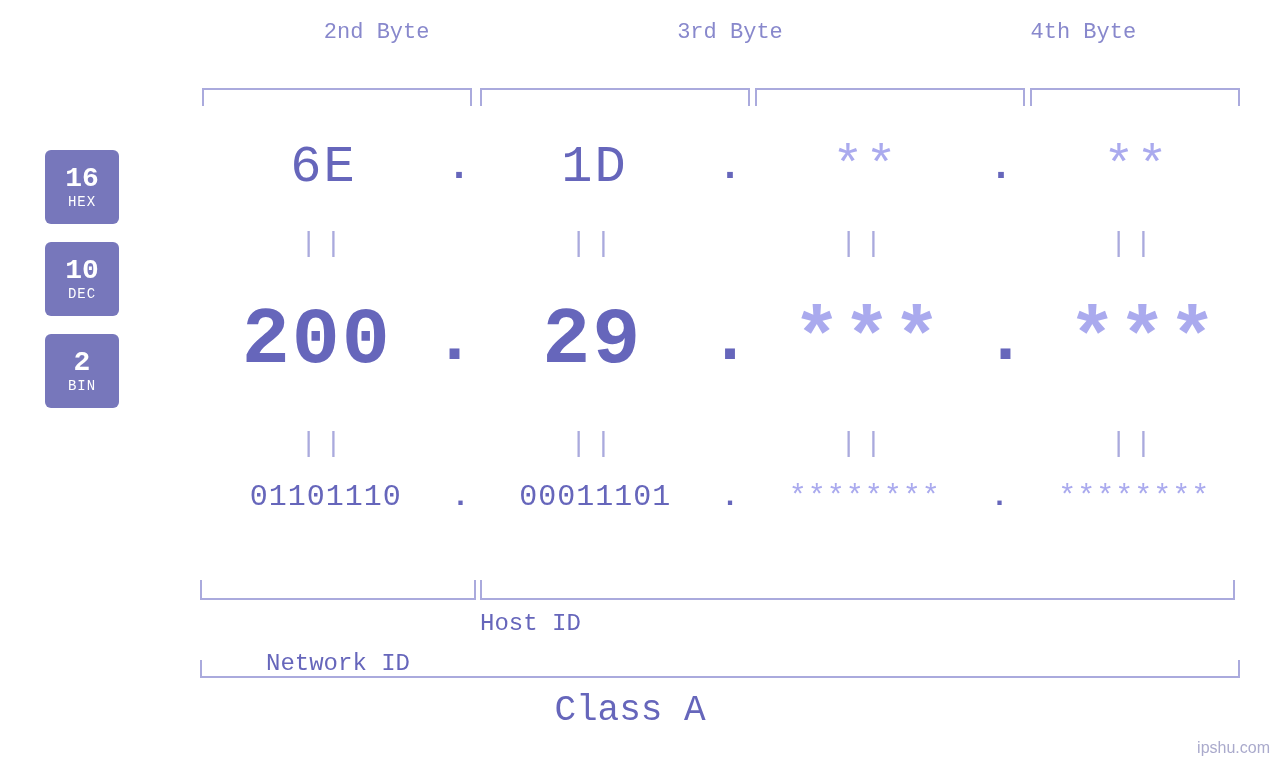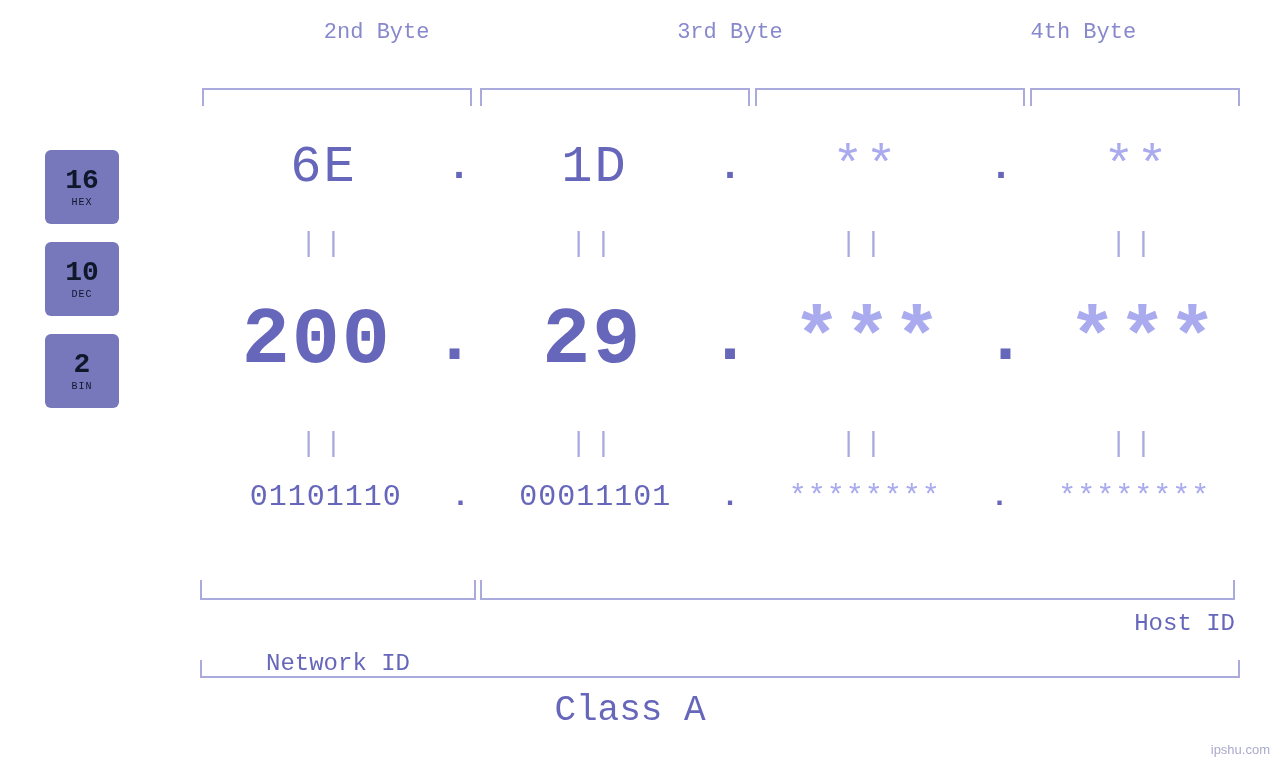--- a/index.html
+++ b/index.html
@@ -50,32 +50,32 @@
 
     .base-label {
       width: 74px;
       height: 74px;
       background: #7777bb;
       border-radius: 6px;
       display: flex;
       flex-direction: column;
       align-items: center;
       justify-content: center;
-      color: #0f172a;
+      color: #ffffff;
       margin-bottom: 18px;
     }
 
     .base-label .num {
       font-size: 28px;
       font-weight: bold;
       line-height: 1.1;
     }
 
     .base-label .text {
-      font-size: 10px;
+      font-size: 14px;
       font-weight: normal;
       letter-spacing: 1px;
     }
 
     
     .hex-row {
       position: absolute;
       top: 138px;
       left: 200px;
       width: 1060px;
@@ -191,21 +191,21 @@
       font-size: 24px;
       font-family: 'Courier New', Courier, monospace;
       margin-top: 40px;
     }
 
     .host-id-label {
       position: absolute;
       top: 610px;
       left: 480px;
       width: 755px;
-      text-align: right;
+      text-align: left;
       color: #6666bb;
       font-size: 24px;
       font-family: 'Courier New', Courier, monospace;
     }
 
     
     .outer-bracket {
       position: absolute;
       top: 660px;
       left: 200px;
@@ -227,21 +227,21 @@
       font-size: 36px;
       font-family: 'Courier New', Courier, monospace;
     }
 
     
     .watermark {
       position: absolute;
       bottom: 10px;
       right: 15px;
       color: #aaaacc;
-      font-size: 13px;
+      font-size: 16px;
       font-family: Arial, sans-serif;
     }
 
     
     .top-bracket-1 {
       position: absolute;
       top: 88px;
       left: 202px;
       width: 270px;
       border-left: 2px solid #aaaadd;

